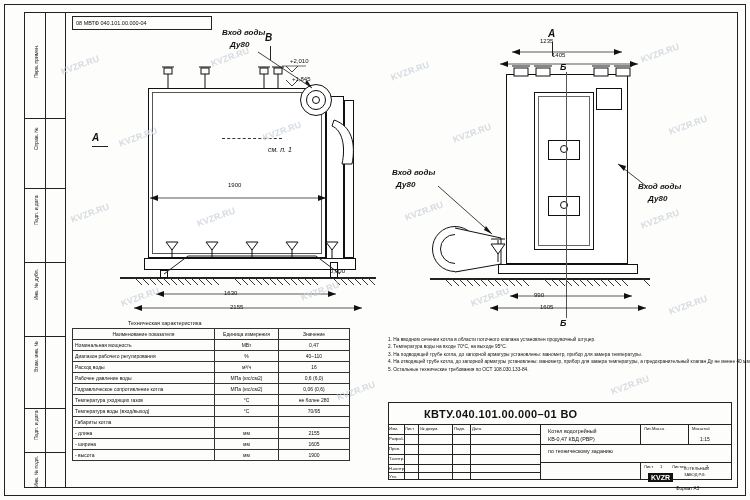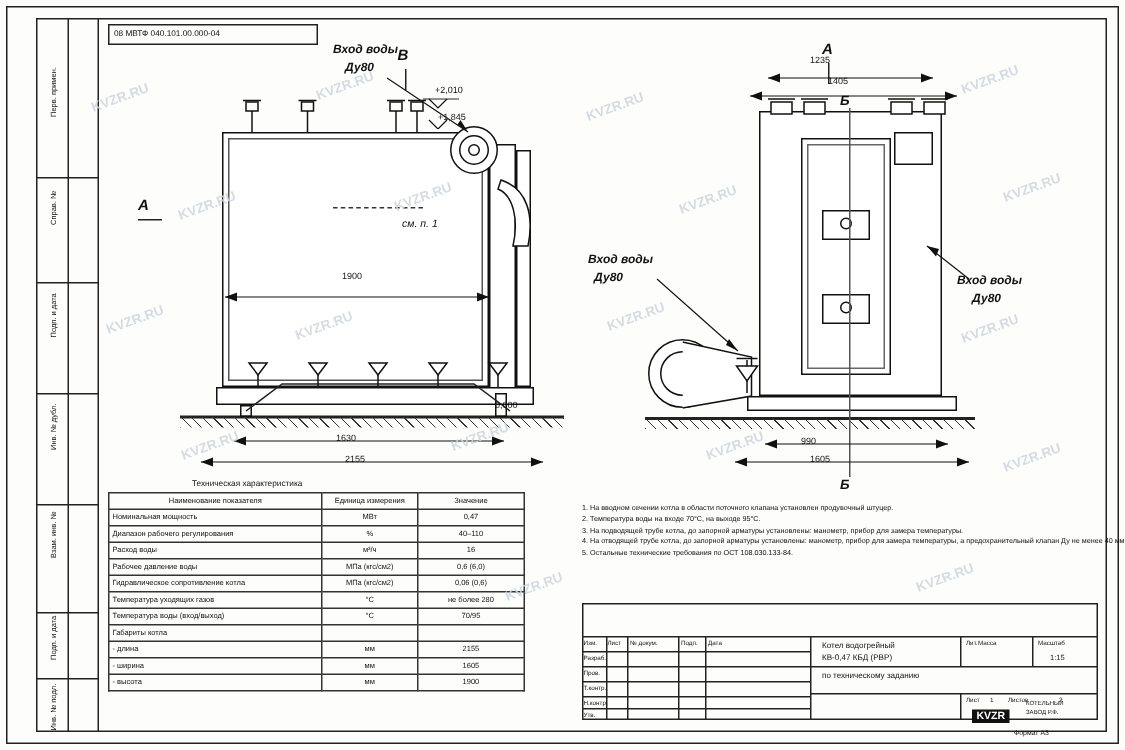--- a/index.html
+++ b/index.html
@@ -328,20 +328,21 @@
 
   <div class="bd" style="left:388px;top:402px;width:344px;height:78px;border:1.2px solid #222;"></div>
   <div class="hline" style="left:388px;top:424px;width:344px;height:1.2px;"></div>
   <div class="vline" style="left:540px;top:424px;height:56px;"></div>
   <div class="vline" style="left:640px;top:424px;height:20px;"></div>
   <div class="vline" style="left:688px;top:424px;height:20px;"></div>
   <div class="hline" style="left:540px;top:444px;width:192px;"></div>
   <div class="hline" style="left:540px;top:462px;width:192px;"></div>
   <div class="vline" style="left:640px;top:462px;height:18px;"></div>
 
+  <div class="lbl" style="left:424px;top:408px;font-size:11px;font-weight:bold;letter-spacing:0.4px;">КВТУ.040.101.00.000–01 ВО</div>
 
   <div class="vline" style="left:404px;top:424px;height:56px;"></div>
   <div class="vline" style="left:418px;top:424px;height:56px;"></div>
   <div class="vline" style="left:452px;top:424px;height:56px;"></div>
   <div class="vline" style="left:470px;top:424px;height:56px;"></div>
   <div class="hline" style="left:388px;top:434px;width:152px;"></div>
   <div class="hline" style="left:388px;top:444px;width:152px;"></div>
   <div class="hline" style="left:388px;top:454px;width:152px;"></div>
   <div class="hline" style="left:388px;top:464px;width:152px;"></div>
   <div class="hline" style="left:388px;top:472px;width:152px;"></div>

